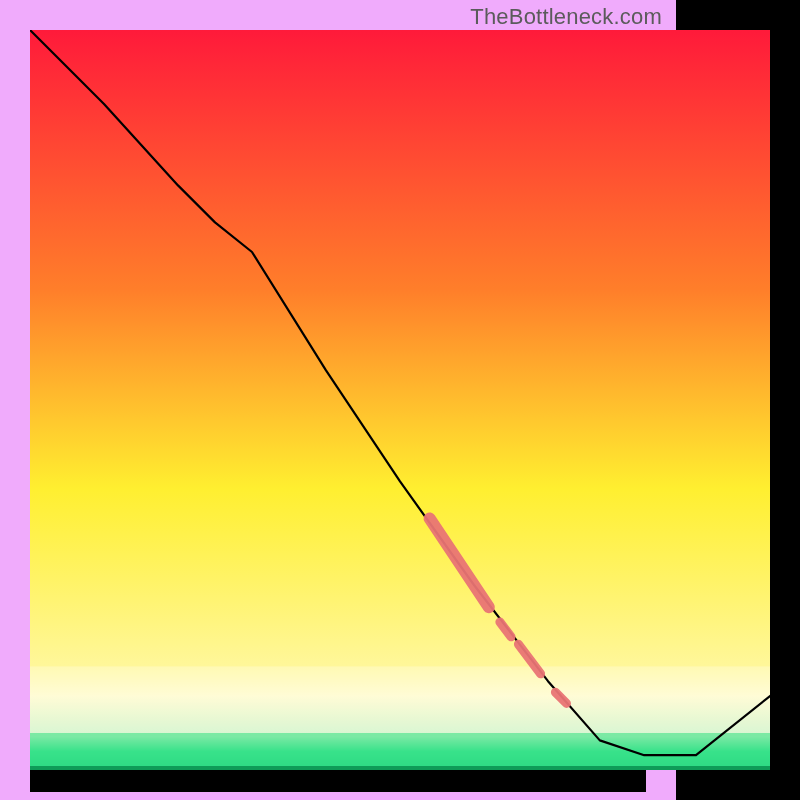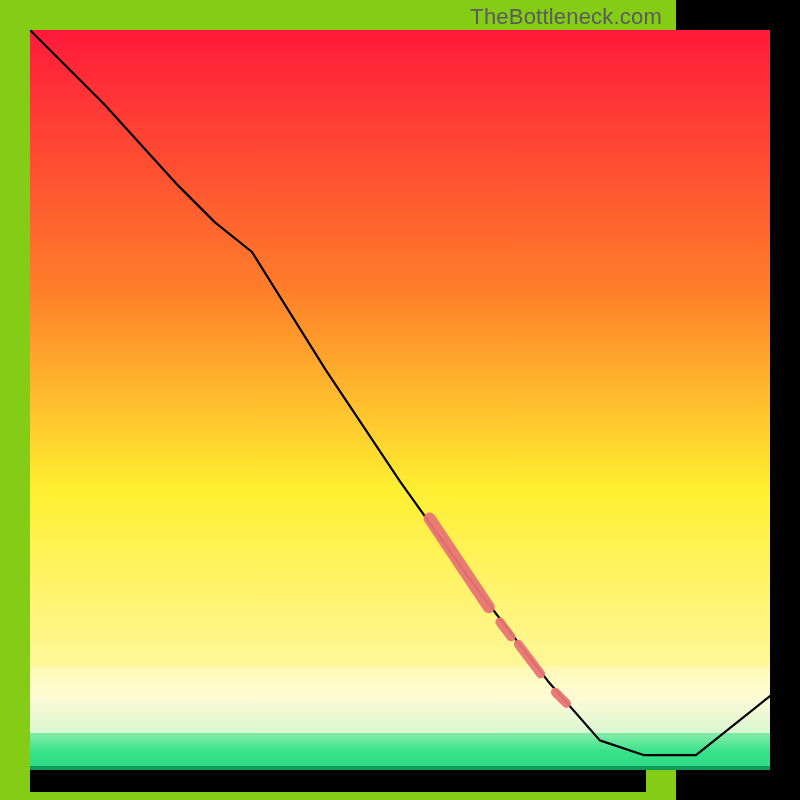--- a/index.html
+++ b/index.html
@@ -8,21 +8,21 @@
     width: 800px;
     height: 800px;
     overflow: hidden;
     background: #000;
     font-family: Arial, Helvetica, sans-serif;
   }
   .frame {
     position: relative;
     width: 676px;
     height: 800px;
-    background: #84cc16;
+    background: #f0abfc;
   }
   .watermark {
     position: absolute;
     top: 4px;
     right: 14px;
     color: #5b5b5b;
     font-size: 22px;
     font-weight: 500;
     letter-spacing: 0.2px;
     z-index: 10;

